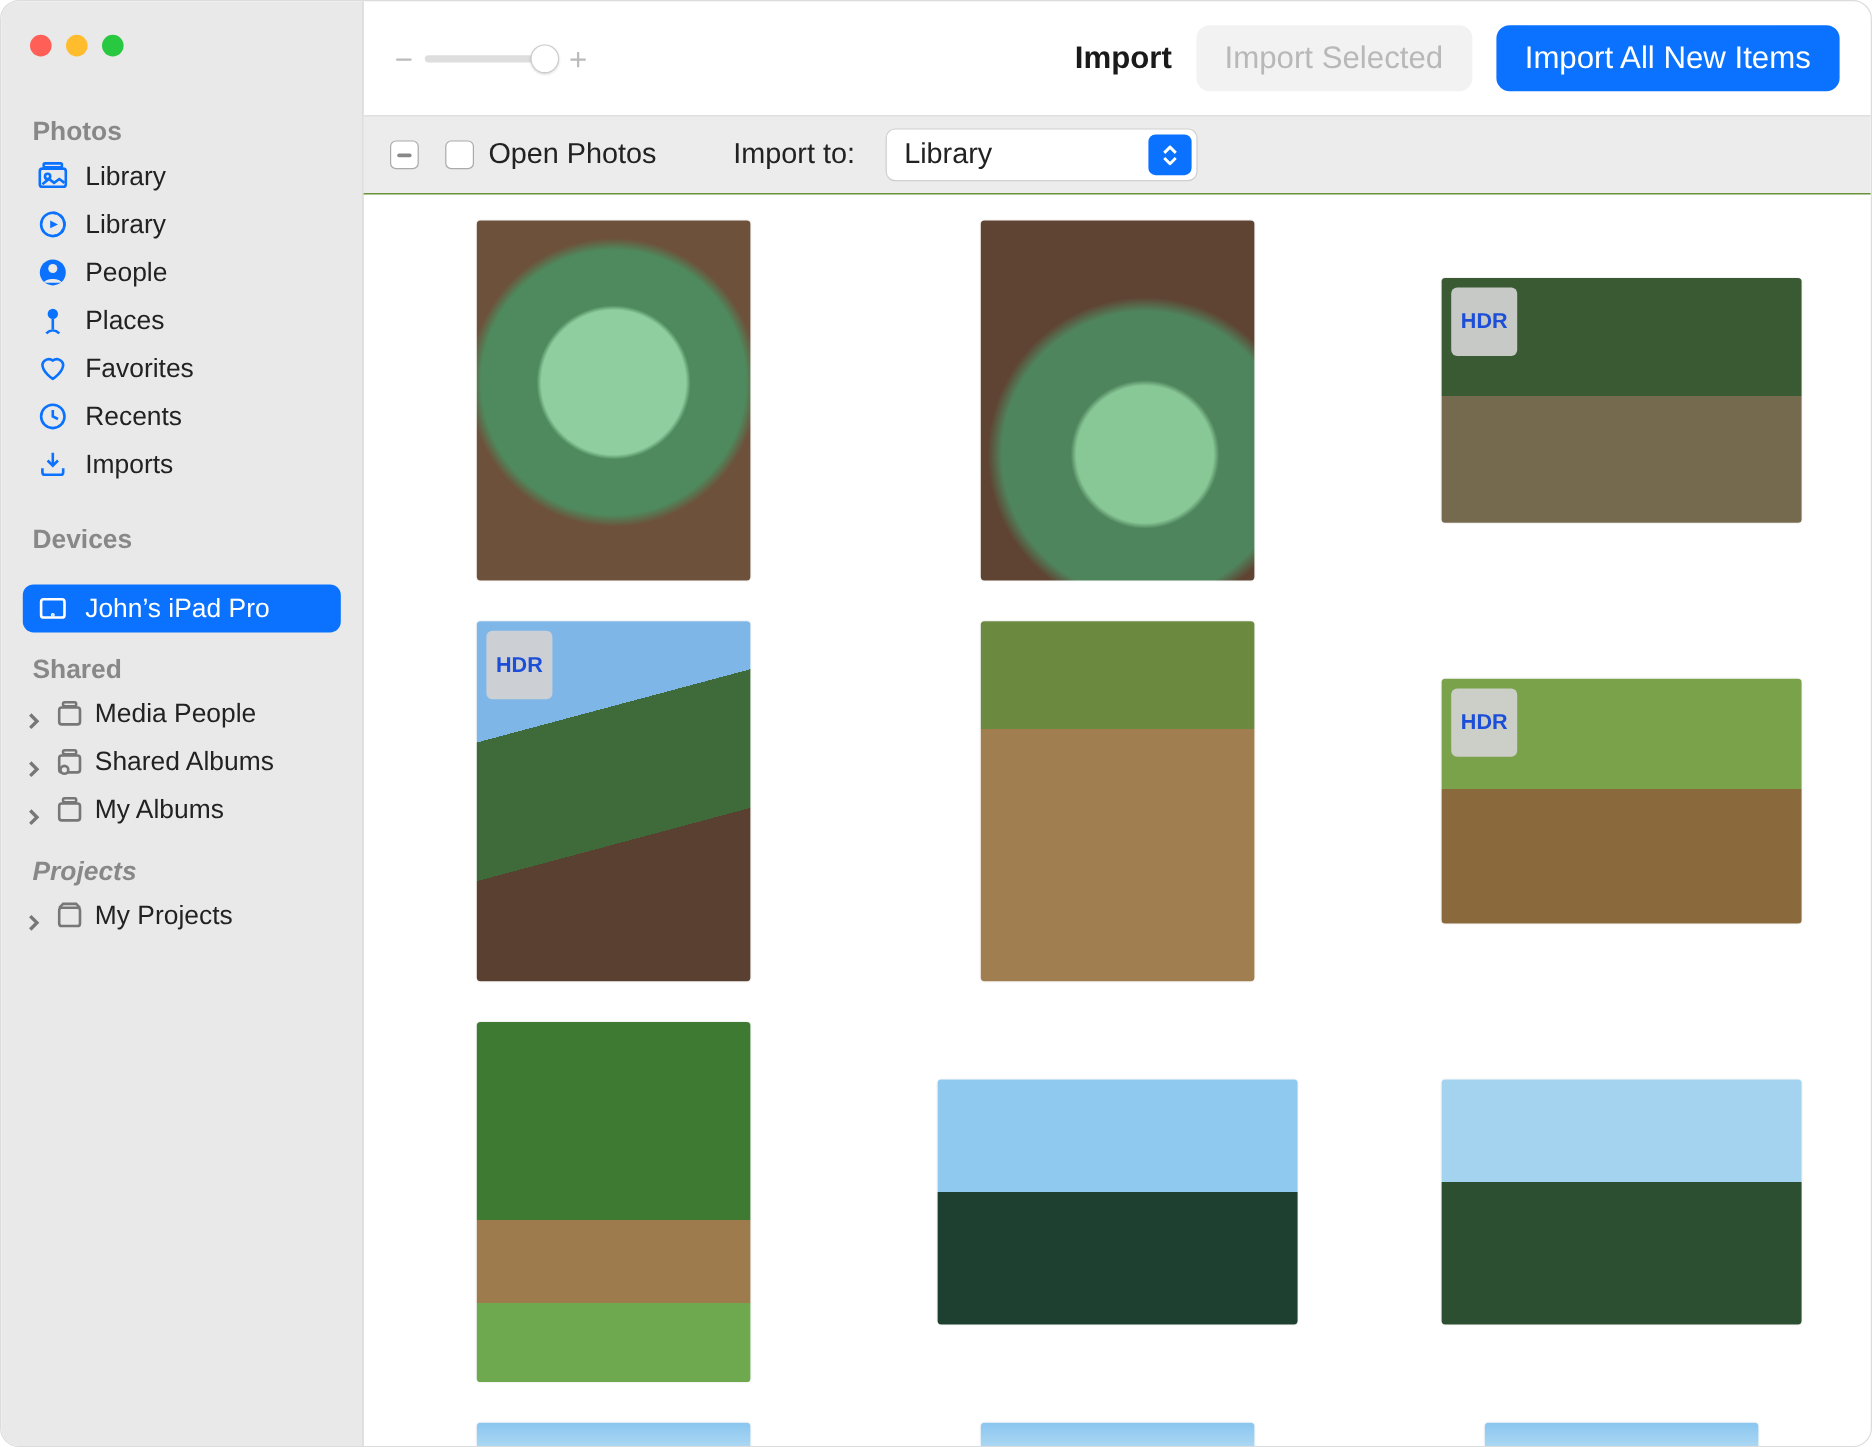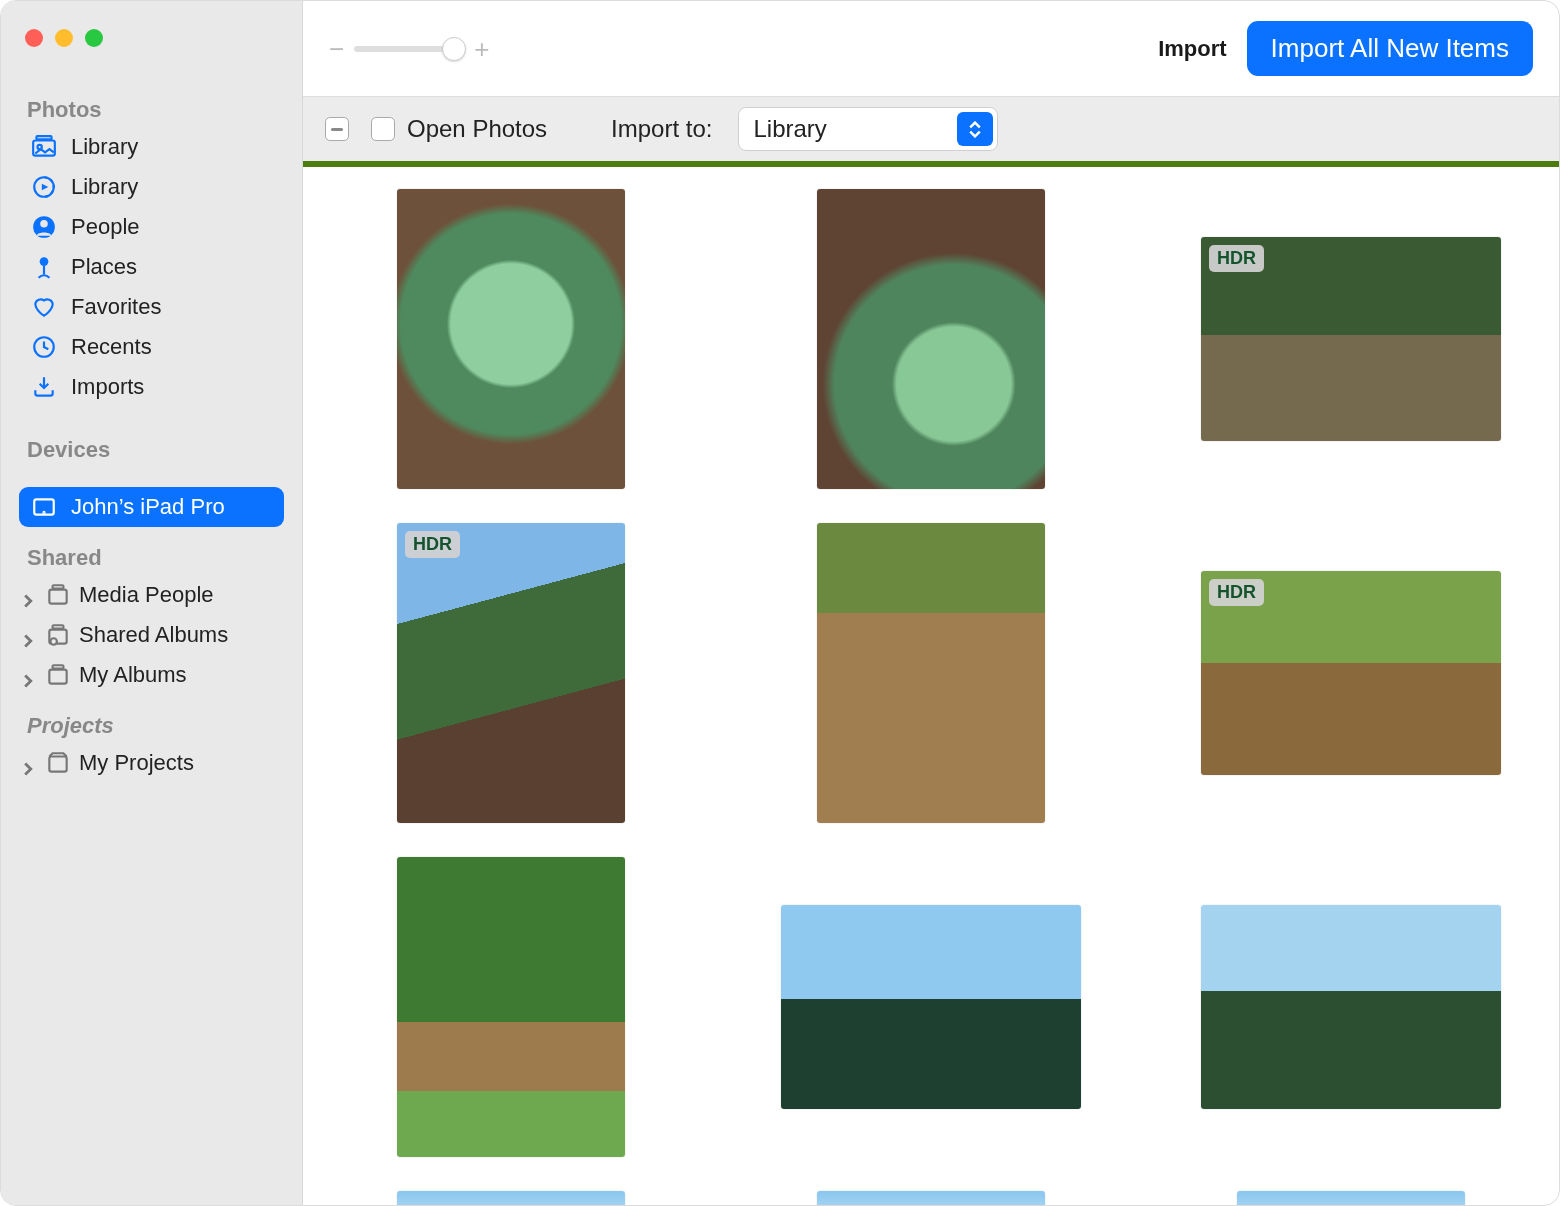--- a/index.html
+++ b/index.html
@@ -84,21 +84,21 @@
     width: 110px; height: 6px; background: #dedede; border-radius: 3px; position: relative;
   }
   .zoom .thumb {
     position: absolute; right: -2px; top: 50%; transform: translateY(-50%);
     width: 24px; height: 24px; background: #fff; border: 1px solid #ccc; border-radius: 50%;
     box-shadow: 0 1px 2px rgba(0,0,0,.15);
   }
   .zoom .sym { font-size: 26px; line-height: 1; user-select:none; }
 
   .toolbar-title {
-    font-size: 22px;
+    font-size: 26px;
     font-weight: 700;
     color: #1a1a1a;
   }
   .spacer { flex: 1; }
 
   .btn {
     font-size: 26px;
     padding: 12px 24px;
     border-radius: 11px;
     border: none;
@@ -115,21 +115,21 @@
   }
 
   
   .options-bar {
     display: flex;
     align-items: center;
     gap: 22px;
     padding: 10px 22px;
     background: #ececec;
     border-top: 1px solid #ddd;
-    border-bottom: 6px solid #4d7c0f;
+    border-bottom: 1px solid #4d7c0f;
     font-size: 24px;
     color: #222;
   }
   .chk {
     width: 24px; height: 24px;
     border: 1.5px solid #aaa;
     border-radius: 5px;
     background: #fff;
     flex-shrink: 0;
   }
@@ -183,24 +183,24 @@
     width: 300px; height: 300px;
   }
   .ph {
     border-radius: 3px;
     box-shadow: 0 0 0 1px rgba(0,0,0,.04);
   }
   .badge {
     position: absolute;
     top: 8px; left: 8px;
     background: rgba(210,210,210,.92);
-    color: #14532d;
+    color: #1d4ed8;
     font-size: 18px;
     font-weight: 600;
-    padding: 3px 8px;
+    padding: 18px 8px;
     border-radius: 5px;
   }
   .thumb-wrap.portrait .ph { width: 228px; height: 300px; }
   .thumb-wrap.landscape .ph { width: 300px; height: 204px; }
   .thumb-wrap.landscape .badge { left: 8px; top: 54px; }
   .thumb-wrap.landscape .badge { top: 8px; }
 
   
   .p-succulent1 { background: radial-gradient(circle at 50% 45%, #8fcf9f 0 30%, #4e8a5d 32% 55%, #6d513b 60% 100%); }
   .p-succulent2 { background: radial-gradient(circle at 60% 65%, #88c796 0 24%, #4f855d 26% 50%, #5f4433 55% 100%); }
@@ -368,20 +368,21 @@
     <div class="toolbar">
       <div class="zoom">
         <span class="sym">−</span>
         <div class="track">
             <div class="thumb"></div>
           </div>
         <span class="sym">+</span>
       </div>
       <div class="spacer"></div>
       <div class="toolbar-title">Import</div>
+      <button class="btn btn-disabled">Import Selected</button>
       <button class="btn btn-primary">Import All New Items</button>
     </div>
 
     <div class="options-bar">
       <span class="chk dash"></span>
       <span class="label-inline">
         <span class="chk"></span>
         <span class="label-text">Open Photos</span>
       </span>
       <span style="width:20px"></span>

